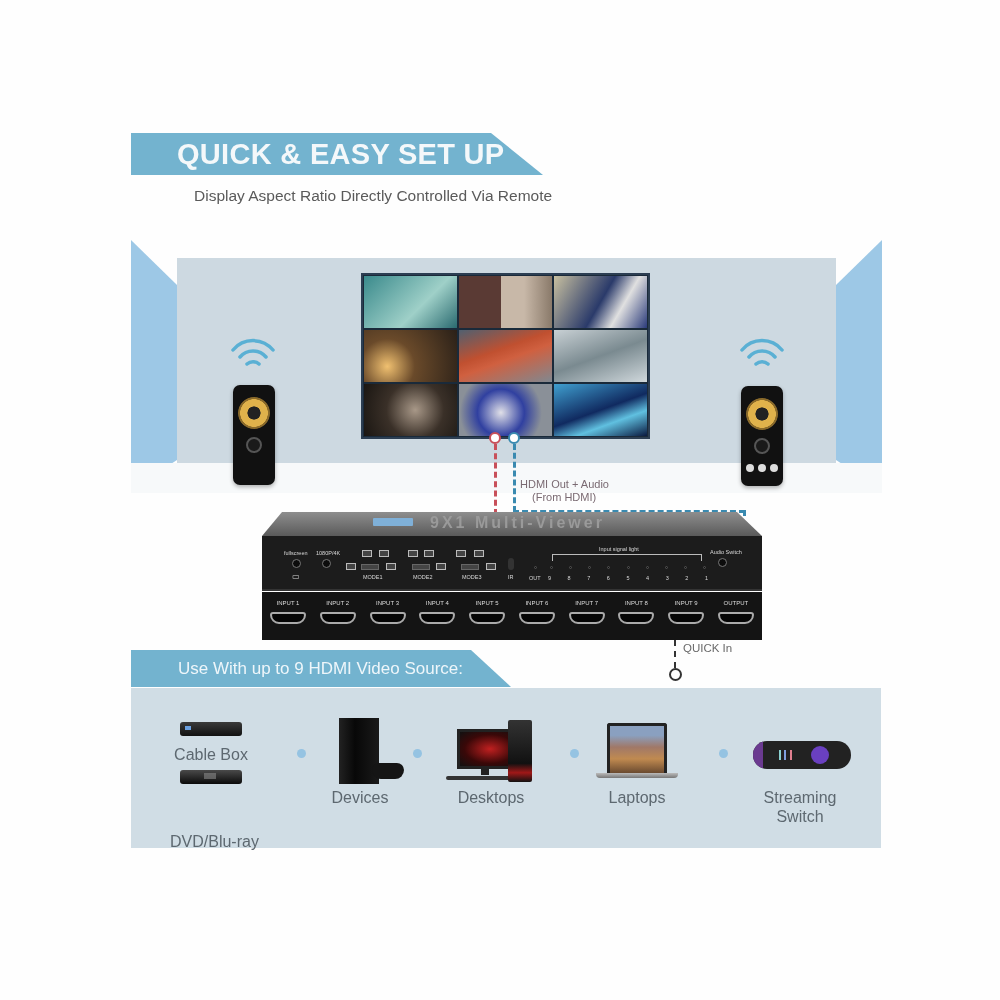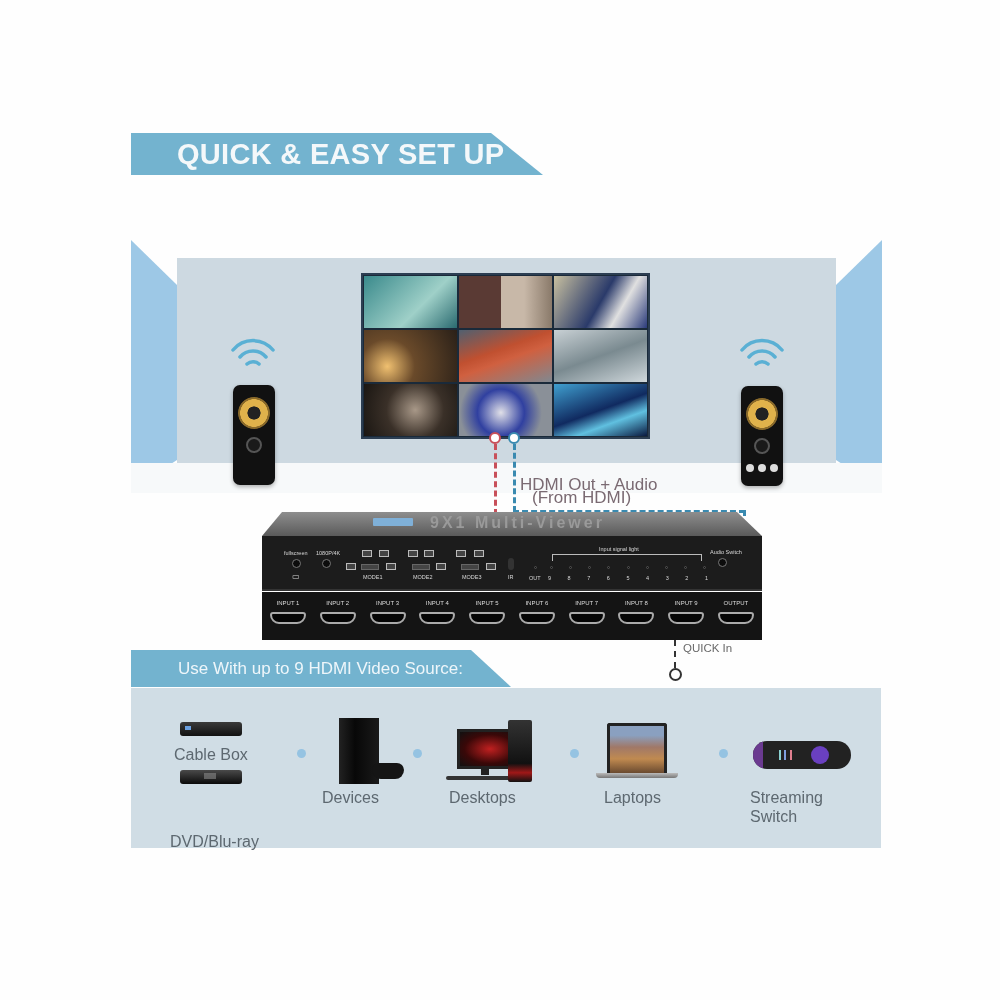--- a/index.html
+++ b/index.html
@@ -46,21 +46,21 @@
   .tile { position: relative; overflow: hidden; }
 
   
   .port-dot {
     width: 12px; height: 12px; border-radius: 50%; background: #fff; border: 2px solid;
   }
 
   
   .cable-v { width: 0; border-left: 3px dashed; }
   .cable-h { height: 0; border-top: 3px dashed; }
-  .cable-label { font-size: 17px; color: #7a6a72; line-height: 13px; }
+  .cable-label { font-size: 11px; color: #7a6a72; line-height: 13px; }
 
   
   .speaker {
     width: 42px; height: 100px; background: #111; border-radius: 7px;
     box-shadow: 0 2px 4px rgba(0,0,0,0.3);
   }
   .speaker .woofer {
     position: absolute; left: 5px; top: 12px; width: 32px; height: 32px; border-radius: 50%;
     background: radial-gradient(circle, #222 0 28%, #e0b24b 30% 60%, #8a6a2a 62% 70%, #333 72%);
   }
@@ -102,29 +102,30 @@
   .hdmi-in-label { left: 683px; top: 642px; font-size: 11.5px; color: #6a6a6a; }
   .hdmi-in-ring { left: 669px; top: 668px; width: 13px; height: 13px; border-radius: 50%; border: 2px solid #333; background: #fff; }
 
   
   .panel-bottom { left: 131px; top: 688px; width: 750px; height: 160px; background: #d0dde5; }
   .banner-bottom {
     left: 131px; top: 650px; width: 380px; height: 37px; background: #73b3cf;
     clip-path: polygon(0 0, 340px 0, 380px 100%, 0 100%);
   }
   .banner-bottom-text { left: 178px; top: 659px; font-size: 17px; color: #eef6fa; white-space: nowrap; }
-  .src-label { font-size: 16px; color: #5d6870; text-align: left; white-space: nowrap; line-height: 19px; }
+  .src-label { font-size: 16px; color: #5d6870; text-align: center; white-space: nowrap; line-height: 19px; }
   .sep-dot { width: 9px; height: 9px; border-radius: 50%; background: #95c3e2; }
 </style>
 </head>
 <body>
 
 <div class="abs banner-top"></div>
 <div class="abs banner-top-text">QUICK &amp; EASY SET UP</div>
 <div class="abs features">
+  <div>Display Aspect Ratio Directly Controlled Via Remote</div>
 </div>
 
 <div class="abs wall-left"></div>
 <div class="abs wall-right"></div>
 <div class="abs wall-back"></div>
 <div class="abs floor"></div>
 
 <div class="abs tv">
   <div class="tile" style="background:linear-gradient(135deg,#3a8a8c,#9fd0c8 60%,#2a6a70)"></div>
   <div class="tile" style="background:linear-gradient(90deg,#5a3a34 0 45%,#c8b8a8 45% 70%,#8a7a6a)"></div>

